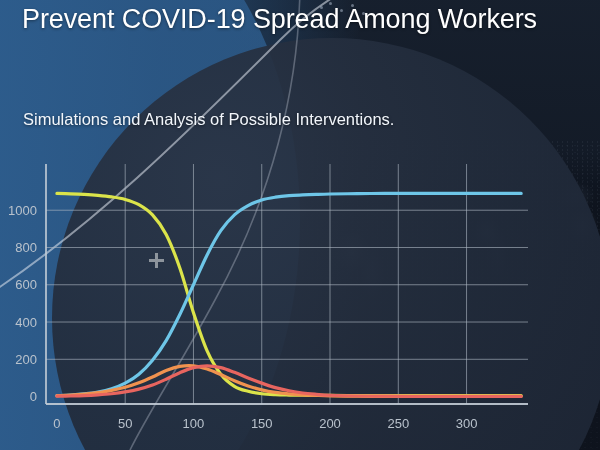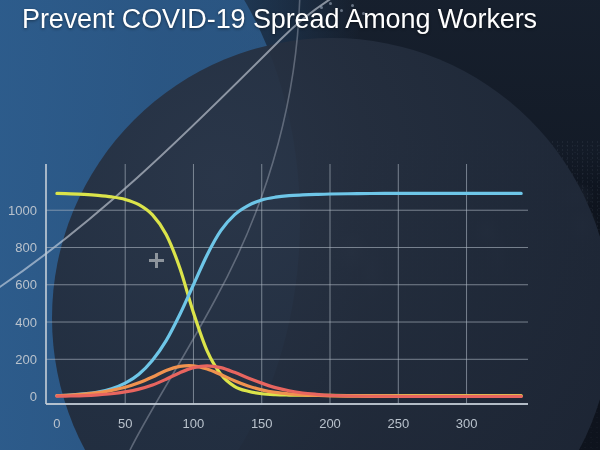--- a/index.html
+++ b/index.html
@@ -186,20 +186,21 @@
     <span style="left:9px;top:0px"></span>
     <span style="left:20px;top:7px"></span>
     <span style="left:31px;top:2px"></span>
     <span style="left:42px;top:10px"></span>
   </div>
 
   <div class="title">
     <div>Prevent COVID-19 Spread Among Workers</div>
   </div>
 
+  <div class="subtitle">Simulations and Analysis of Possible Interventions.</div>
 
   <div class="chart-wrap">
     <svg class="chart-svg" id="chart" width="600" height="300" viewBox="0 0 600 300">
       <g id="grid-layer">
           <line x1="46" y1="209.28205128205127" x2="528" y2="209.28205128205127" stroke="#aeb8c4" stroke-width="1" stroke-opacity="0.62"></line>
           <line x1="46" y1="172.01709401709402" x2="528" y2="172.01709401709402" stroke="#aeb8c4" stroke-width="1" stroke-opacity="0.62"></line>
           <line x1="46" y1="134.75213675213672" x2="528" y2="134.75213675213672" stroke="#aeb8c4" stroke-width="1" stroke-opacity="0.62"></line>
           <line x1="46" y1="97.48717948717947" x2="528" y2="97.48717948717947" stroke="#aeb8c4" stroke-width="1" stroke-opacity="0.62"></line>
           <line x1="46" y1="60.22222222222223" x2="528" y2="60.22222222222223" stroke="#aeb8c4" stroke-width="1" stroke-opacity="0.62"></line>
           <line x1="125.19546742209633" y1="14" x2="125.19546742209633" y2="254" stroke="#aeb8c4" stroke-width="1" stroke-opacity="0.62"></line>

